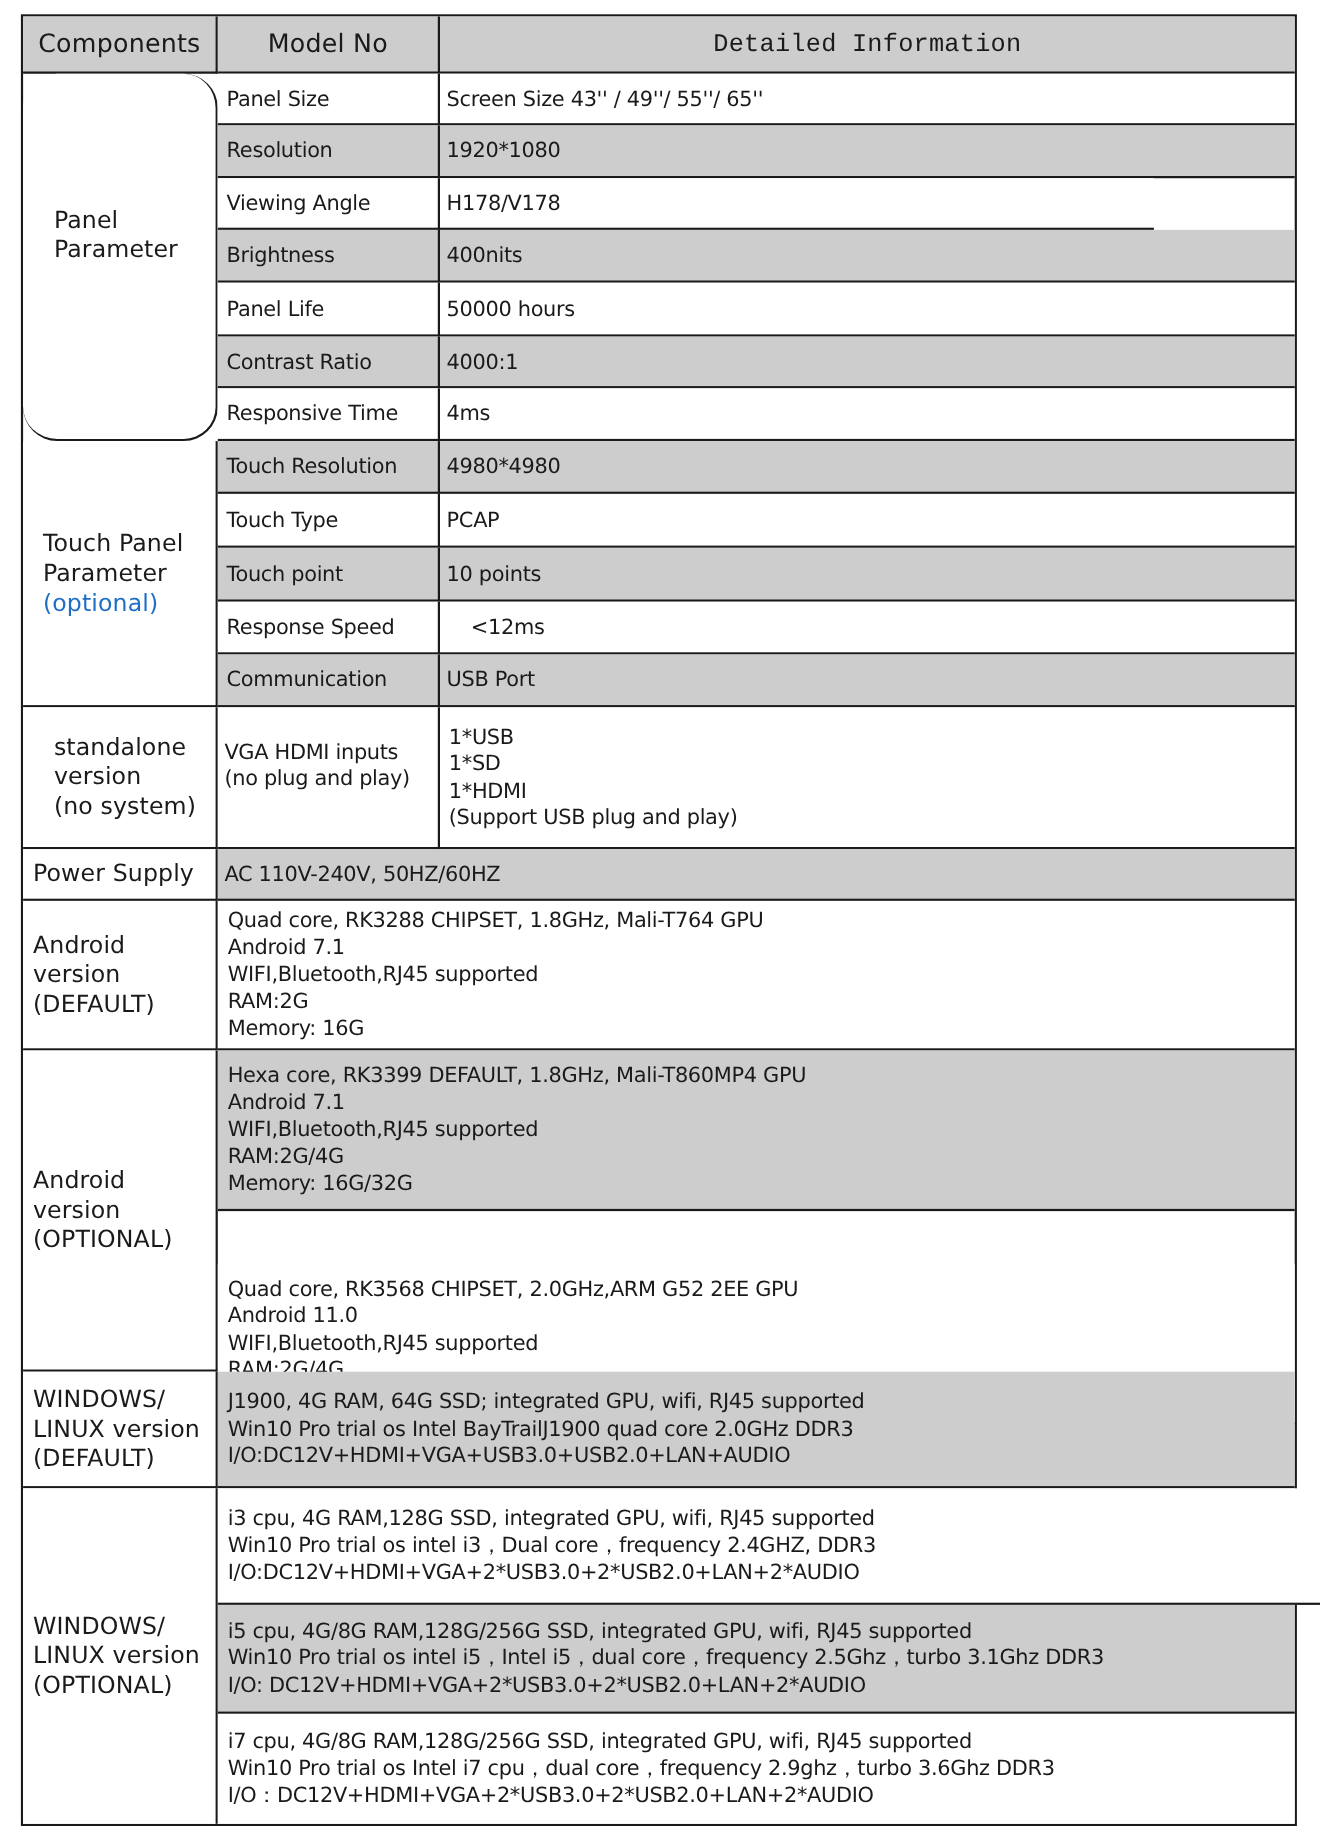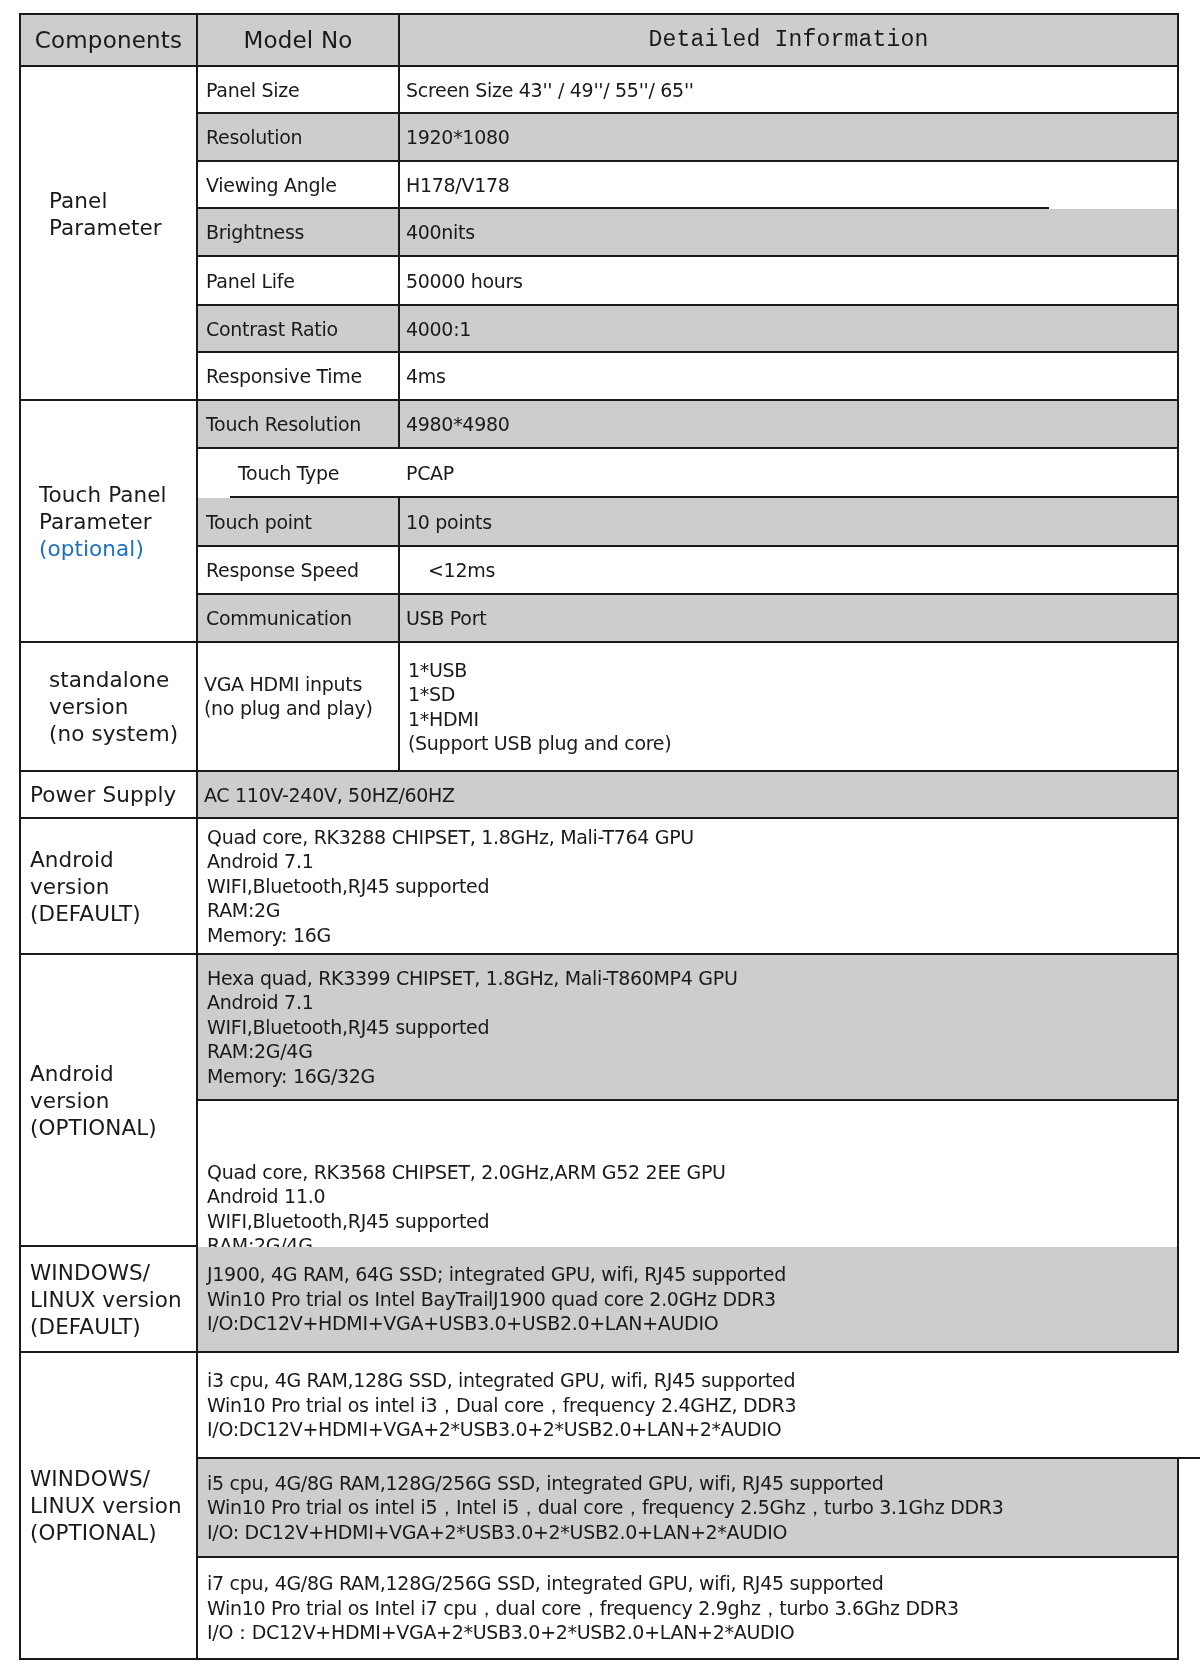--- a/index.html
+++ b/index.html
@@ -27,21 +27,21 @@
   </style>
 </head>
 <body>
 
 <div class="tbl">
 
   <div class="cell gray hdr" style="left:0;top:0;width:177px;height:52px;">Components</div>
   <div class="cell gray hdr" style="left:177px;top:0;width:202px;height:52px;">Model No</div>
   <div class="cell gray hdr noright" style="left:379px;top:0;width:777px;height:52px;font-family:Liberation Mono, monospace;">Detailed Information</div>
 
-  <div class="cell white comp indent" style="left:0;top:52;height:334px;width:177px;top:52px;align-items:flex-start;padding-top:120px;">
+  <div class="cell white comp indent" style="left:0;top:52;height:334px;width:177px;top:52px;align-items:flex-start;padding-top:120px;border-radius:31px;">
     <div>
       <span>Panel</span>
       <span>Parameter</span>
     </div>
   </div>
 
   <div class="cell white label" style="left:177px;top:52px;width:202px;height:47px;">Panel Size</div>
   <div class="cell white val noright" style="left:379px;top:52px;width:777px;height:47px;">Screen Size 43'' / 49''/ 55''/ 65''</div>
 
   <div class="cell gray label" style="left:177px;top:99px;width:202px;height:48px;">Resolution</div>
@@ -66,21 +66,21 @@
     <div>
       <span>Touch Panel</span>
       <span>Parameter</span>
       <span class="optional">(optional)</span>
     </div>
   </div>
 
   <div class="cell gray label" style="left:177px;top:386px;width:202px;height:48px;">Touch Resolution</div>
   <div class="cell gray val noright" style="left:379px;top:386px;width:777px;height:48px;">4980*4980</div>
 
-  <div class="cell white label" style="left:177px;top:434px;width:202px;height:49px;margin-left:32px;">Touch Type</div>
+  <div class="cell white label" style="left:177px;top:434px;width:202px;height:49px;">Touch Type</div>
   <div class="cell white val noright" style="left:379px;top:434px;width:777px;height:49px;">PCAP</div>
 
   <div class="cell gray label" style="left:177px;top:483px;width:202px;height:49px;">Touch point</div>
   <div class="cell gray val noright" style="left:379px;top:483px;width:777px;height:49px;">10 points</div>
 
   <div class="cell white label" style="left:177px;top:532px;width:202px;height:48px;">Response Speed</div>
   <div class="cell white val noright" style="left:379px;top:532px;width:777px;height:48px;padding-left:28px;">&lt;12ms</div>
 
   <div class="cell gray label" style="left:177px;top:580px;width:202px;height:48px;">Communication</div>
   <div class="cell gray val noright" style="left:379px;top:580px;width:777px;height:48px;">USB Port</div>
@@ -93,21 +93,21 @@
     </div>
   </div>
   <div class="cell white multi" style="left:177px;top:628px;width:202px;height:129px;padding-left:6px;padding-bottom:21px;">
     <span>VGA HDMI inputs</span>
     <span>(no plug and play)</span>
   </div>
   <div class="cell white multi noright" style="left:379px;top:628px;width:777px;height:129px;padding-left:8px;justify-content:center;">
     <span>1*USB</span>
     <span>1*SD</span>
     <span>1*HDMI</span>
-    <span>(Support USB plug and core)</span>
+    <span>(Support USB plug and play)</span>
   </div>
 
   <div class="cell white comp" style="left:0;top:757px;width:177px;height:47px;">Power Supply</div>
   <div class="cell gray val noright" style="left:177px;top:757px;width:979px;height:47px;">AC 110V-240V, 50HZ/60HZ</div>
 
   <div class="cell white comp" style="left:0;top:804px;width:177px;height:136px;">
     <div>
       <span>Android version</span>
       <span>(DEFAULT)</span>
     </div>
@@ -120,21 +120,21 @@
     <span>Memory: 16G</span>
   </div>
 
   <div class="cell white comp" style="left:0;top:940px;width:177px;height:292px;">
     <div>
       <span>Android version</span>
       <span>(OPTIONAL)</span>
     </div>
   </div>
   <div class="cell gray multi noright" style="left:177px;top:940px;width:979px;height:146px;">
-    <span>Hexa quad, RK3399 CHIPSET, 1.8GHz, Mali-T860MP4 GPU</span>
+    <span>Hexa core, RK3399 DEFAULT, 1.8GHz, Mali-T860MP4 GPU</span>
     <span>Android 7.1</span>
     <span>WIFI,Bluetooth,RJ45 supported</span>
     <span>RAM:2G/4G</span>
     <span>Memory: 16G/32G</span>
   </div>
   <div class="cell white multi noright" style="left:177px;top:1086px;width:979px;height:146px;margin-top:48px;">
     <span>Quad core, RK3568 CHIPSET, 2.0GHz,ARM G52 2EE GPU</span>
     <span>Android 11.0</span>
     <span>WIFI,Bluetooth,RJ45 supported</span>
     <span>RAM:2G/4G</span>

